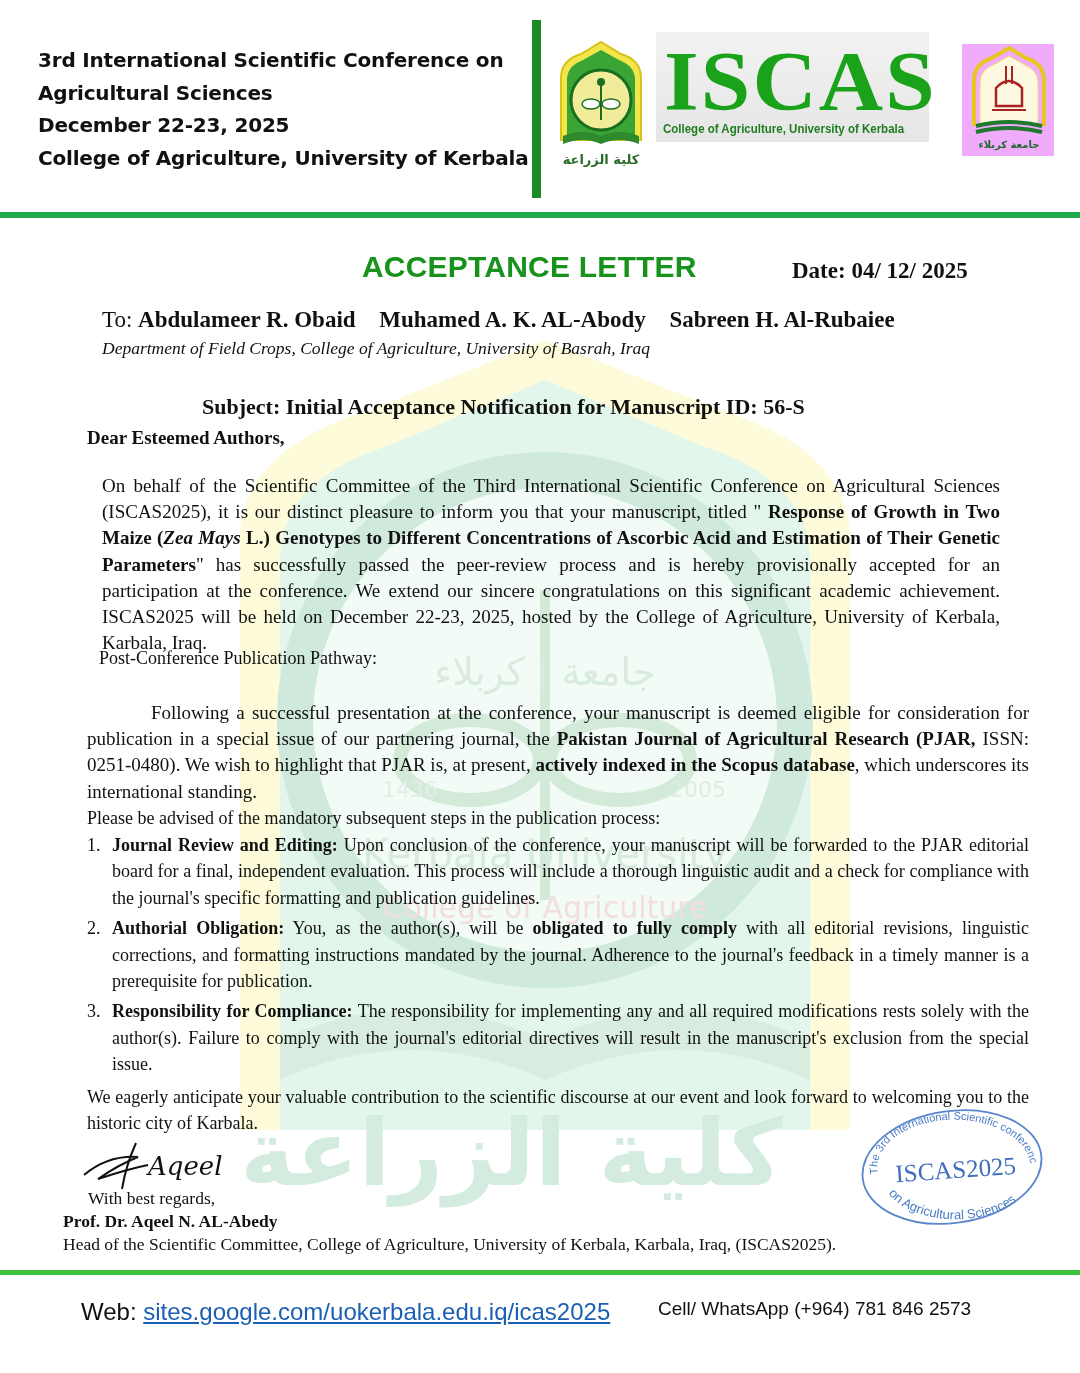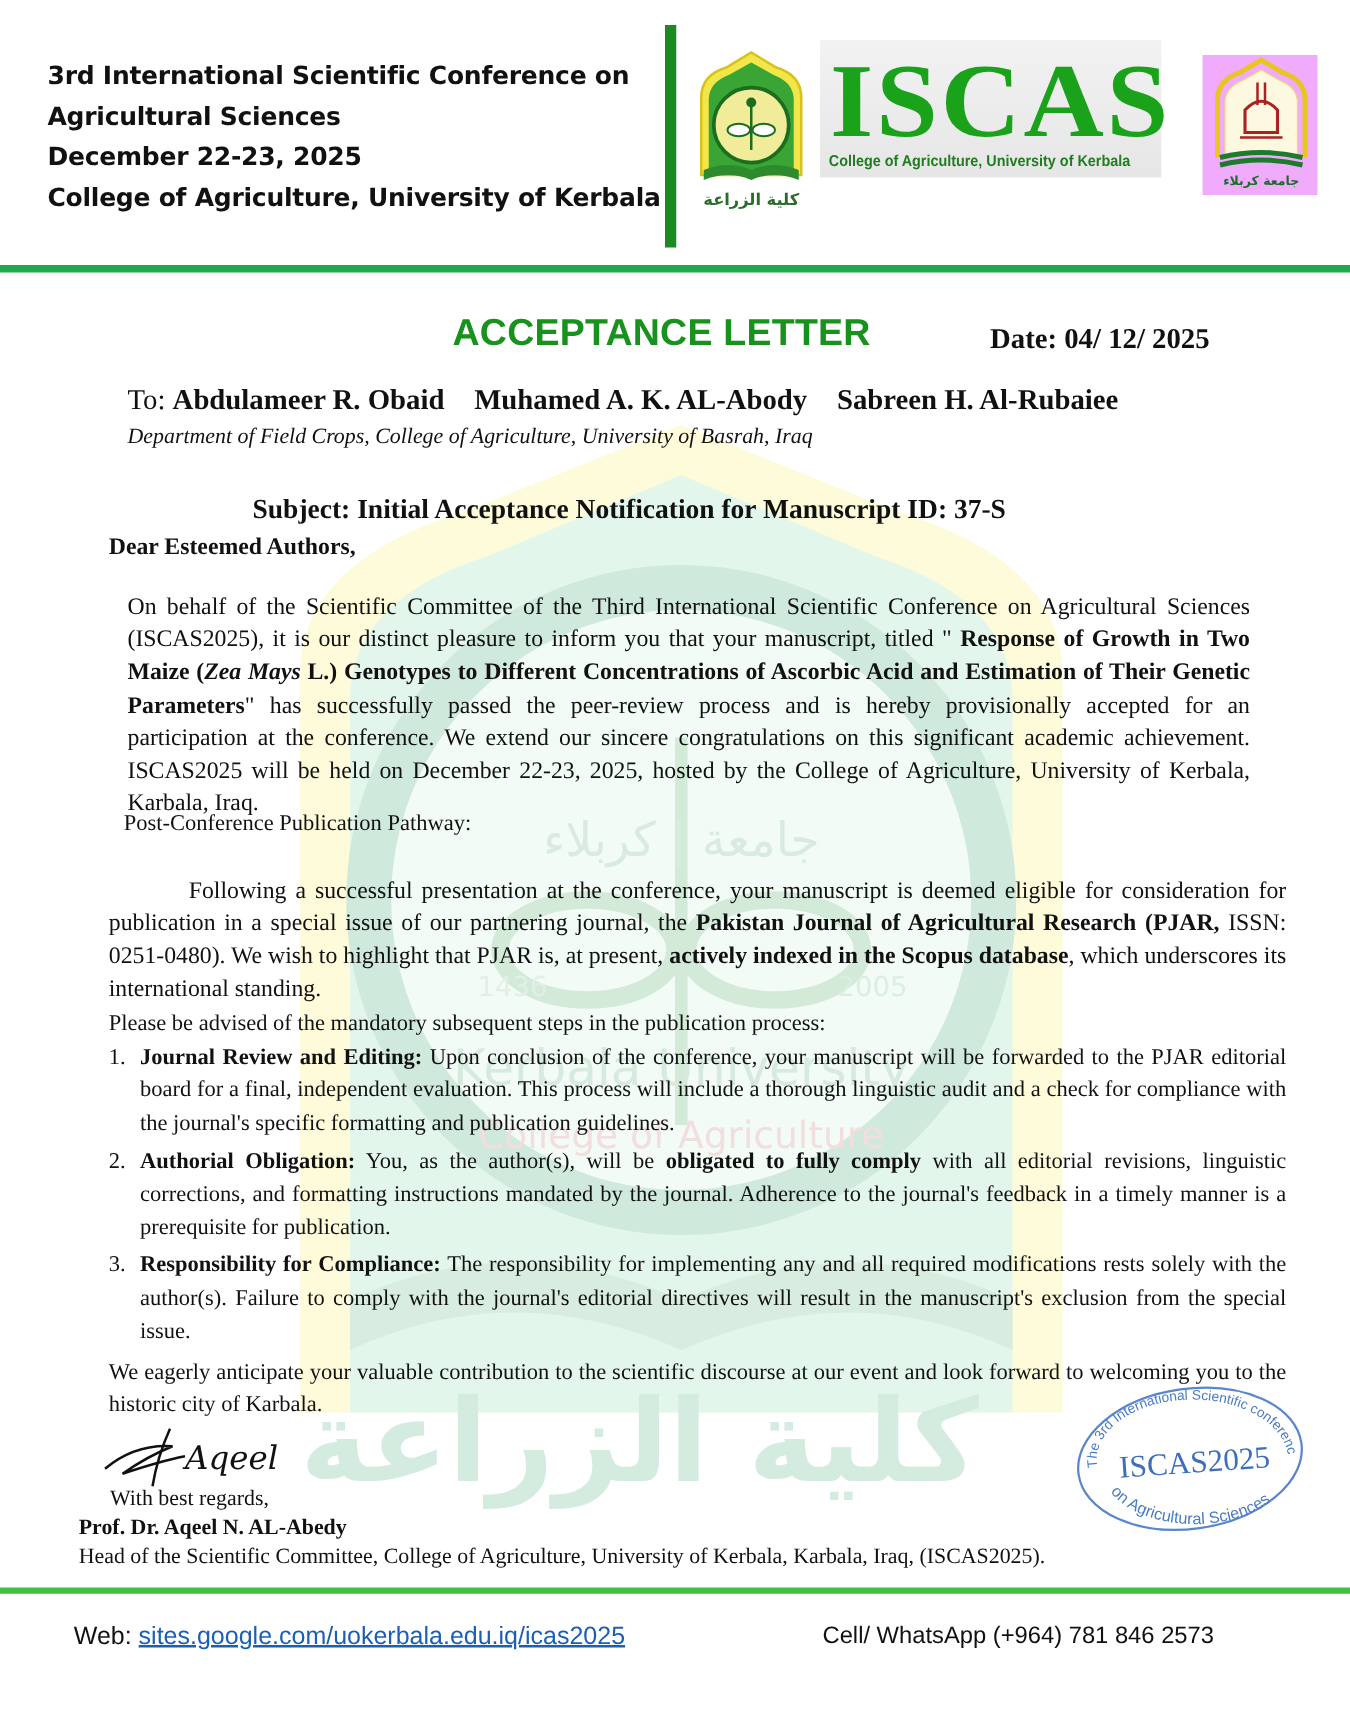--- a/index.html
+++ b/index.html
@@ -45,21 +45,21 @@
   .closing { left: 87px; top: 1084px; width: 942px; font-size: 18px; line-height: 26.4px; }
 
   .sig { position: absolute; left: 78px; top: 1135px; width: 160px; height: 56px; }
   .regards { position: absolute; left: 88px; top: 1188px; font-size: 17.5px; }
   .signame { position: absolute; left: 63px; top: 1211px; font-weight: bold; font-size: 17.5px; text-align: right; }
   .sigtitle { position: absolute; left: 63px; top: 1234px; font-size: 17.5px; white-space: nowrap; }
 
   .stamp { position: absolute; left: 858px; top: 1108px; width: 188px; height: 118px; }
 
   .hline-bot { position: absolute; left: 0; top: 1270px; width: 1080px; height: 5px; background: #3fc240; }
-  .footer-web { position: absolute; left: 59px; top: 1298px; font-family: "Liberation Sans", sans-serif; font-size: 20px; white-space: nowrap; }
+  .footer-web { position: absolute; left: 81px; top: 1298px; font-family: "Liberation Sans", sans-serif; font-size: 24px; white-space: nowrap; }
   .footer-web a { color: #1a5fb4; text-decoration: underline; }
   .footer-cell { position: absolute; left: 658px; top: 1298px; font-family: "Liberation Sans", sans-serif; font-size: 19px; white-space: nowrap; }
 </style>
 </head>
 <body>
 
 <div class="hdr-text">
   <div>3rd International Scientific Conference on</div>
   <div>Agricultural Sciences</div>
   <div>December 22-23, 2025</div>
@@ -121,21 +121,21 @@
 </div>
 
 <div class="to-line">
   <span>To:</span>
   <b>Abdulameer R. Obaid</b><span class="gap"></span>
   <b>Muhamed A. K. AL-Abody</b><span class="gap"></span>
   <b>Sabreen H. Al-Rubaiee</b>
 </div>
 <div class="dept">Department of Field Crops, College of Agriculture, University of Basrah, Iraq</div>
 
-<div class="subject">Subject: Initial Acceptance Notification for Manuscript ID: 37-S</div>
+<div class="subject">Subject: Initial Acceptance Notification for Manuscript ID: 56-S</div>
 <div class="dear">Dear Esteemed Authors,</div>
 
 <div class="para p1"><span>On behalf of the Scientific Committee of the Third International Scientific Conference on Agricultural Sciences (ISCAS2025), it is our distinct pleasure to inform you that your manuscript, titled " </span><b>Response of Growth in Two Maize (</b><b><i>Zea Mays</i></b><b> L.) Genotypes to Different Concentrations of Ascorbic Acid and Estimation of Their Genetic Parameters</b><span>" has successfully passed the peer-review process and is hereby provisionally accepted for an participation at the conference. We extend our sincere congratulations on this significant academic achievement. ISCAS2025 will be held on December 22-23, 2025, hosted by the College of Agriculture, University of Kerbala, Karbala, Iraq.</span></div>
 
 <div class="pathway">Post-Conference Publication Pathway:</div>
 
 <div class="para p2"><span>Following a successful presentation at the conference, your manuscript is deemed eligible for consideration for publication in a special issue of our partnering journal, the </span><b>Pakistan Journal of Agricultural Research (PJAR,</b><span> ISSN: 0251-0480). We wish to highlight that PJAR is, at present, </span><b>actively indexed in the Scopus database</b><span>, which underscores its international standing.</span></div>
 
 <div class="advise">Please be advised of the mandatory subsequent steps in the publication process:</div>
 

